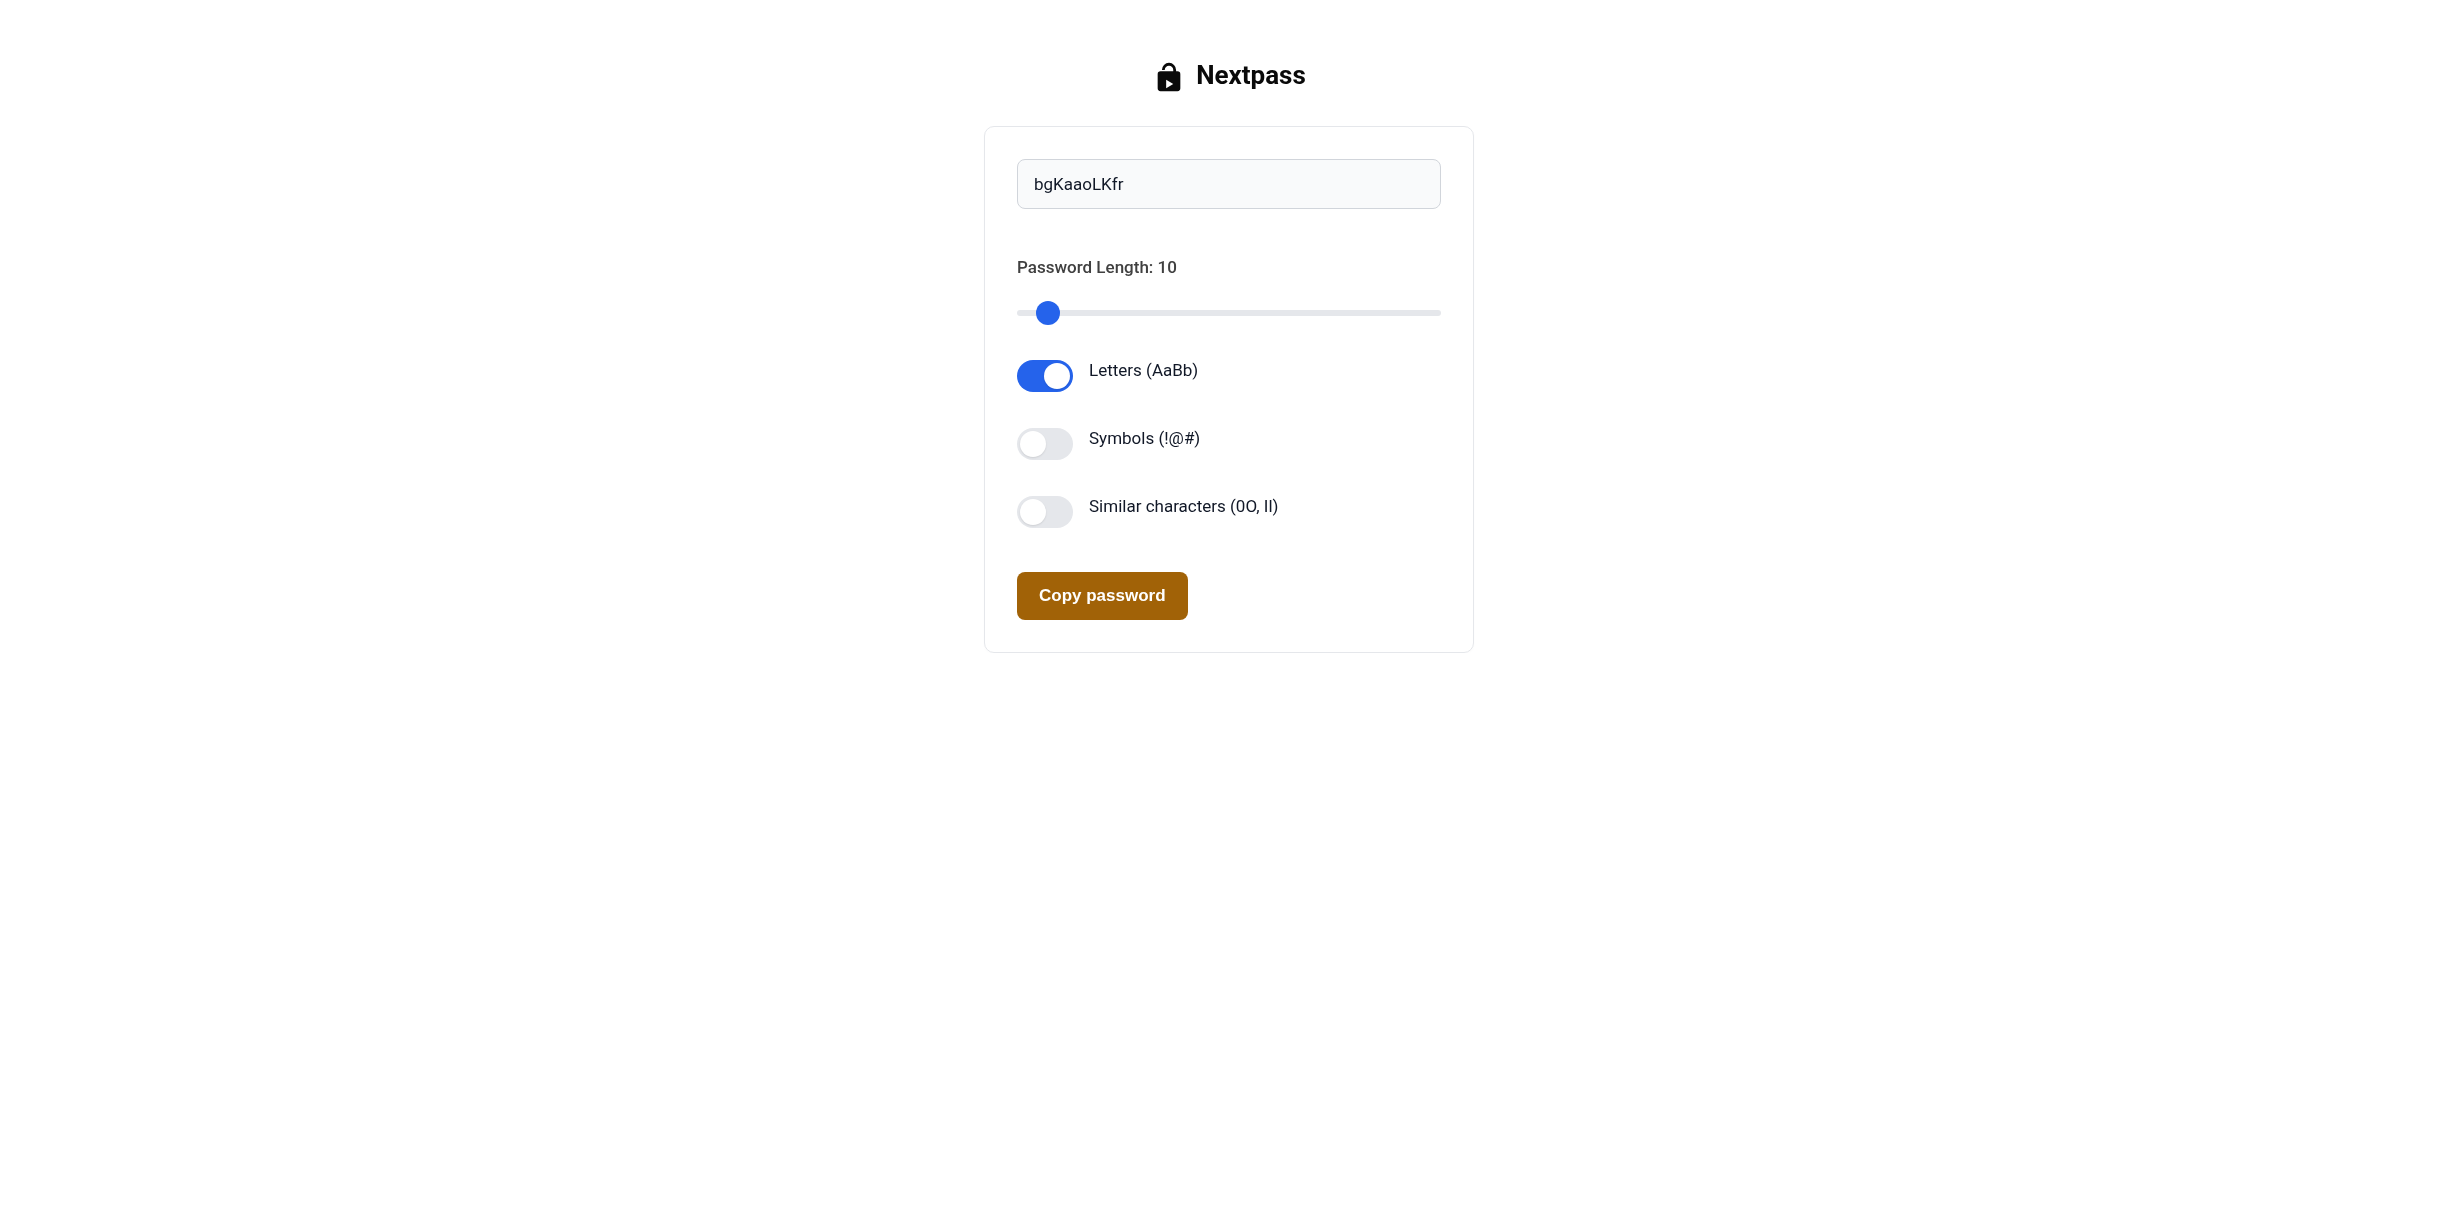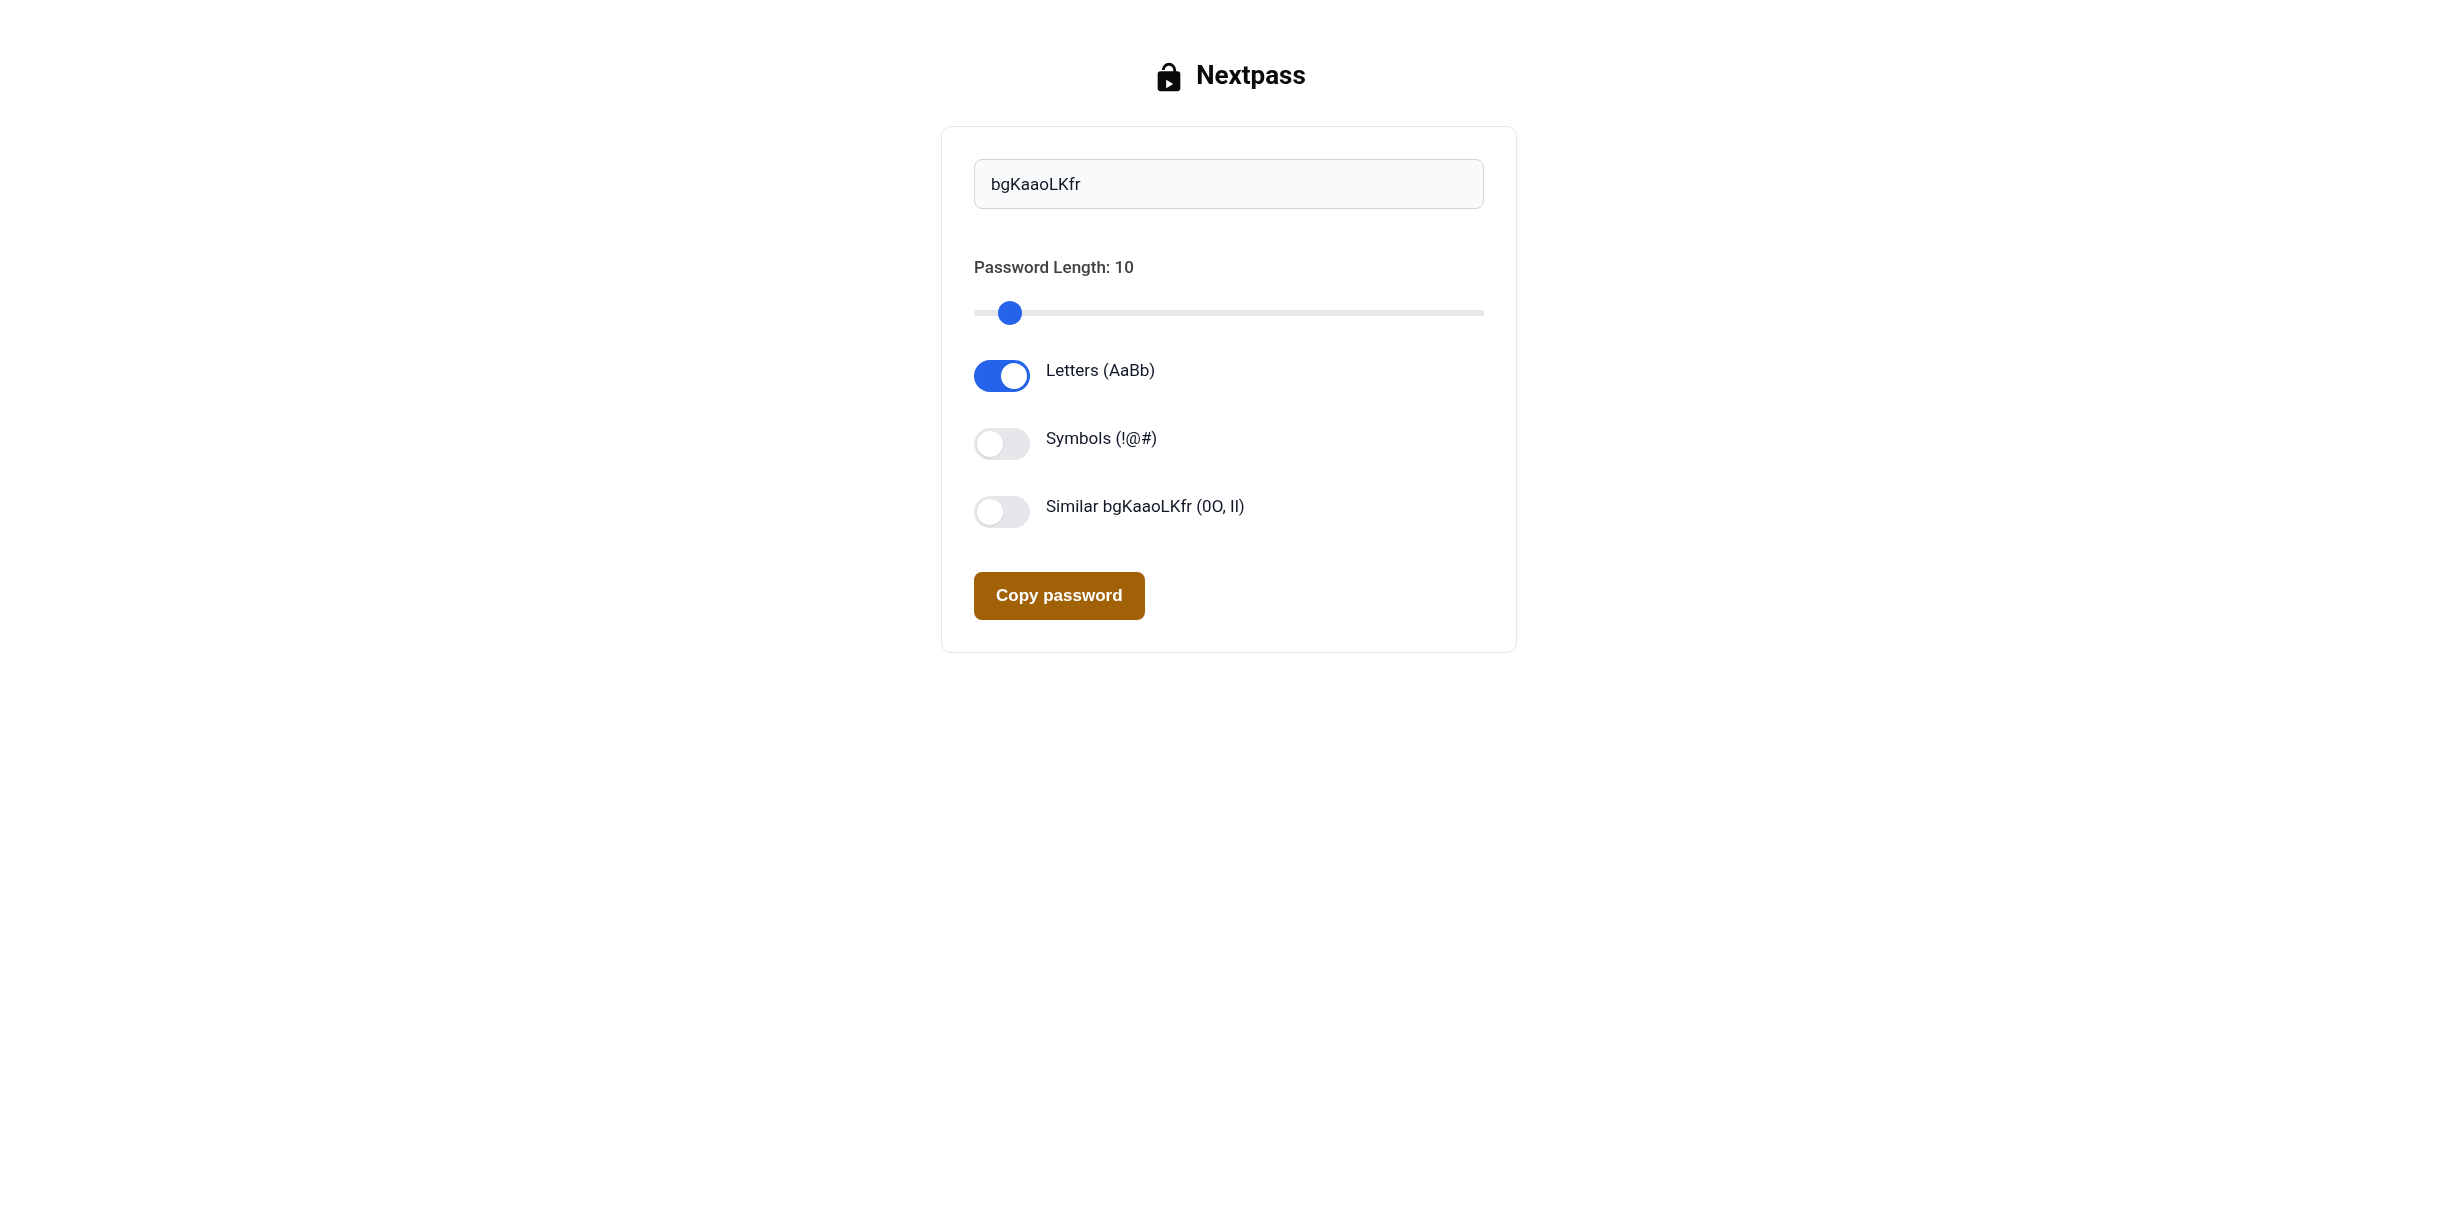--- a/index.html
+++ b/index.html
@@ -30,21 +30,21 @@
       height: 34px;
     }
     
     .app-title {
       font-size: 26px;
       font-weight: 700;
       color: #0a0a0a;
     }
     
     .card {
-      width: 576px;
+      width: 490px;
       border: 1px solid #e5e7eb;
       border-radius: 10px;
       padding: 32px;
       box-shadow: 0 1px 3px rgba(0,0,0,0.02);
     }
     
     .password-box {
       width: 100%;
       border: 1px solid #d1d5db;
       background: #f9fafb;
@@ -194,18 +194,18 @@
     <div class="toggle off">
       <div class="knob"></div>
     </div>
     <span class="toggle-label">Symbols (!@#)</span>
   </div>
   
   <div class="toggle-row">
     <div class="toggle off">
       <div class="knob"></div>
     </div>
-    <span class="toggle-label">Similar bgKaaoLKfr (0O, Il)</span>
+    <span class="toggle-label">Similar characters (0O, Il)</span>
   </div>
   
   <button class="copy-btn">Copy password</button>
   
 </div>
 
 </body></html>

